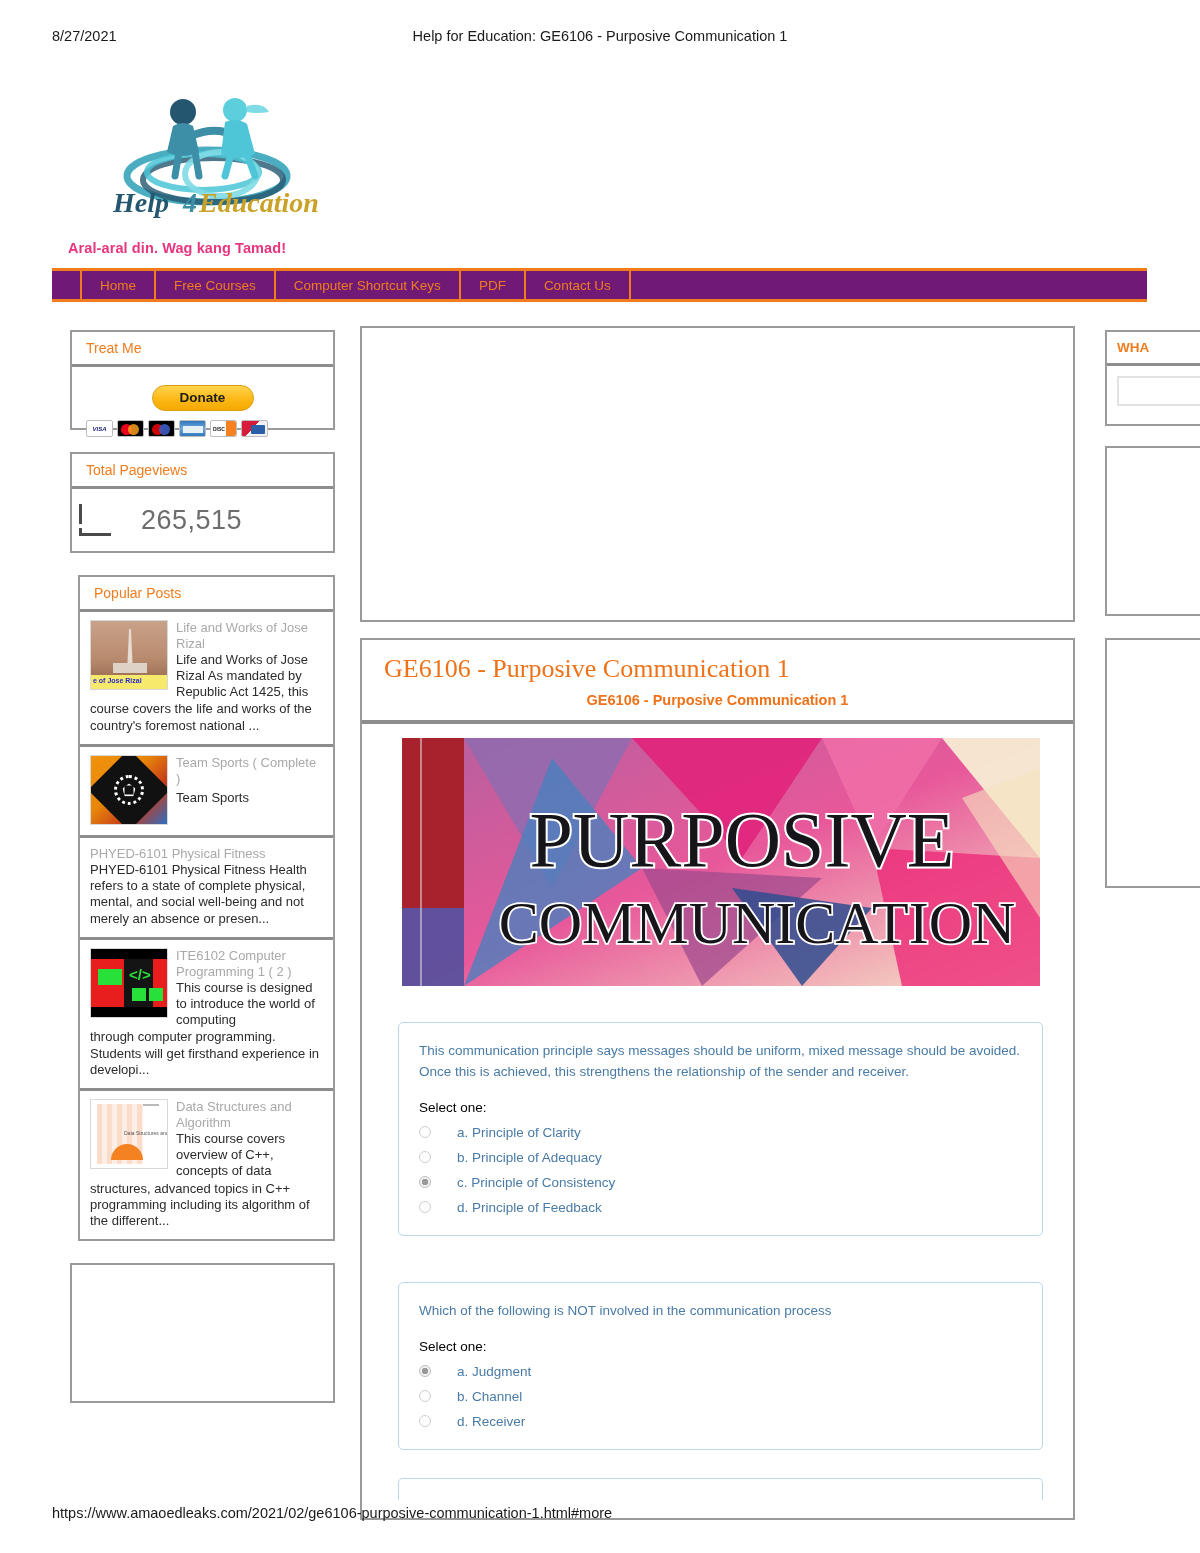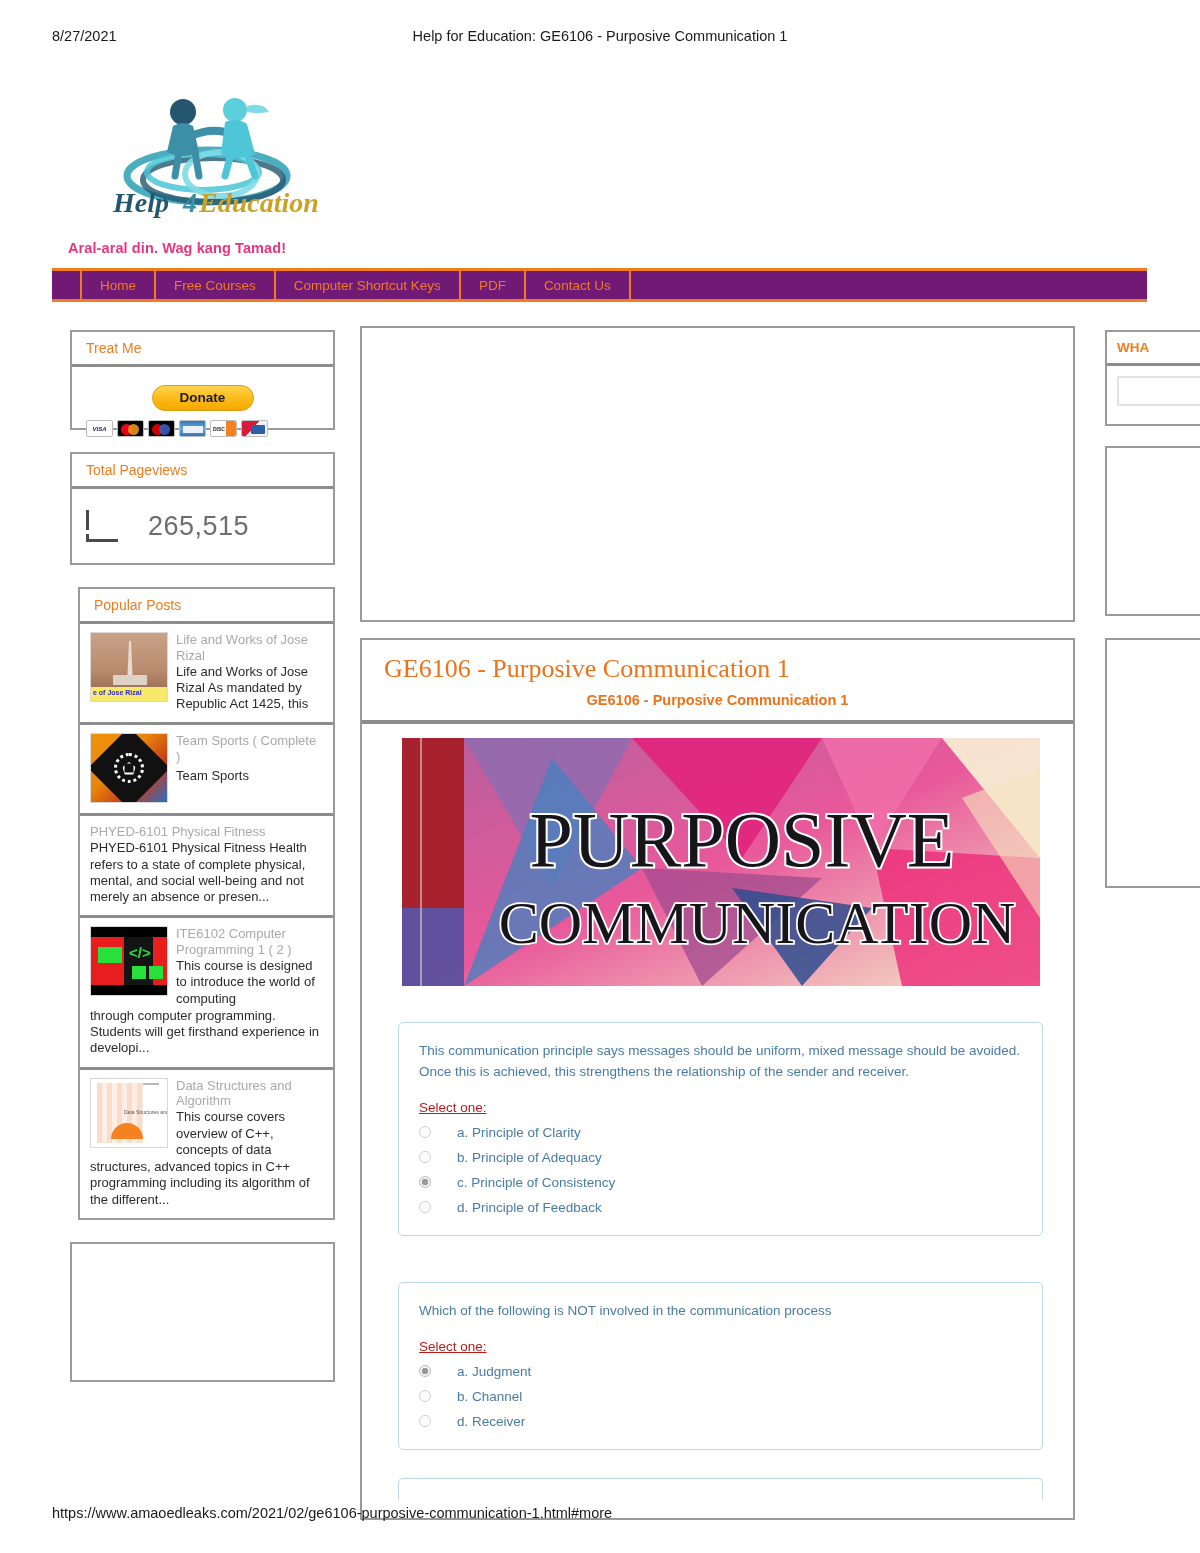--- a/index.html
+++ b/index.html
@@ -95,21 +95,21 @@
   .card-amex::after { content: ""; position: absolute; left: 3px; top: 5px; width: 20px; height: 7px; background: #e8f0f8; }
   .card-disc { background: #fff; }
   .card-disc::after { content: ""; position: absolute; right: 0; top: 0; bottom: 0; width: 10px;
                       background: #f68121; border-radius: 0 2px 2px 0; }
   .card-disc::before { content: "DISC"; position: absolute; left: 2px; top: 5px; font-size: 5px; color: #222; font-weight: bold; }
   .card-other { background: linear-gradient(135deg,#d81b3a 0%,#d81b3a 45%,#f2f2f2 45%,#f2f2f2 100%); }
   .card-other::after { content: ""; position: absolute; left: 9px; top: 4px; width: 14px; height: 9px;
                        background: #2b5fa8; border-radius: 1px; }
 
   .w-pv { margin-top: 22px; }
-  .pv-body { display: flex; align-items: center; height: 74px; padding: 0 12px; }
+  .pv-body { display: flex; align-items: center; height: 62px; padding: 0 5px; }
   .pv-icon { width: 34px; height: 32px; position: relative; flex: none; }
   .pv-icon i { position: absolute; background: #4a4a4a; display: block; }
   .pv-count { font-size: 27px; color: #6d6d6d; margin-left: 30px; letter-spacing: .5px; }
 
   .w-pop { margin-top: 22px; margin-left: 8px; }
   .pop-item { border-bottom: 3px solid #8d8d8d; padding: 8px 10px 10px 10px; }
   .pop-item:last-child { border-bottom: none; }
   .pop-head { display: flex; gap: 8px; }
   .pop-thumb { width: 78px; height: 70px; flex: none; position: relative; overflow: hidden; border: 1px solid #d8d8d8; }
   .pop-titlewrap { flex: 1; min-width: 0; }
@@ -172,21 +172,21 @@
 
   .banner { width: 638px; height: 248px; margin: 0 auto; position: relative; overflow: hidden;
             background: #e86aa0; display: block; }
 
   .quiz-box {
     border: 1px solid #bcd8ea; border-radius: 5px;
     margin: 36px 16px 0 16px; padding: 18px 20px 20px 20px;
     background: #fff;
   }
   .quiz-q { font-size: 13.5px; color: #4a7ba6; line-height: 1.55; }
-  .quiz-selectone { font-size: 13.5px; color: #b91c1c; margin-top: 17px; text-decoration: underline; }
+  .quiz-selectone { font-size: 13.5px; color: #000000; margin-top: 17px; }
   .opt { display: flex; align-items: center; margin-top: 10px; }
   .radio {
     width: 12px; height: 12px; border-radius: 50%;
     border: 1px solid #cfcfcf; background: #fdfdfd; flex: none;
   }
   .radio.checked { background: radial-gradient(circle, #9a9a9a 0 42%, #f2f2f2 45% 100%); border-color: #bdbdbd; }
   .opt-label { font-size: 13.5px; color: #4a7ba6; margin-left: 26px; }
   .quiz-box-partial { margin: 28px 16px 0 16px; height: 22px; border: 1px solid #bcd8ea;
                       border-bottom: none; border-radius: 5px 5px 0 0; }
 
@@ -280,20 +280,21 @@
               <div class="base"></div>
             <div class="cap">
                 <span>e of Jose Rizal</span>
               </div>
           </div>
           <div class="pop-titlewrap">
             <div class="pop-title">Life and Works of Jose Rizal</div>
             <div class="pop-snip">Life and Works of Jose Rizal As mandated by Republic Act 1425, this</div>
           </div>
         </div>
+        <div class="pop-snip-rest">course covers the life and works of the country's foremost national ...</div>
       </div>
 
       <div class="pop-item">
         <div class="pop-head">
           <div class="pop-thumb th-sports">
             <div class="diamond"></div>
               <div class="ball"></div>
               <div class="pent"></div>
           </div>
           <div class="pop-titlewrap">

